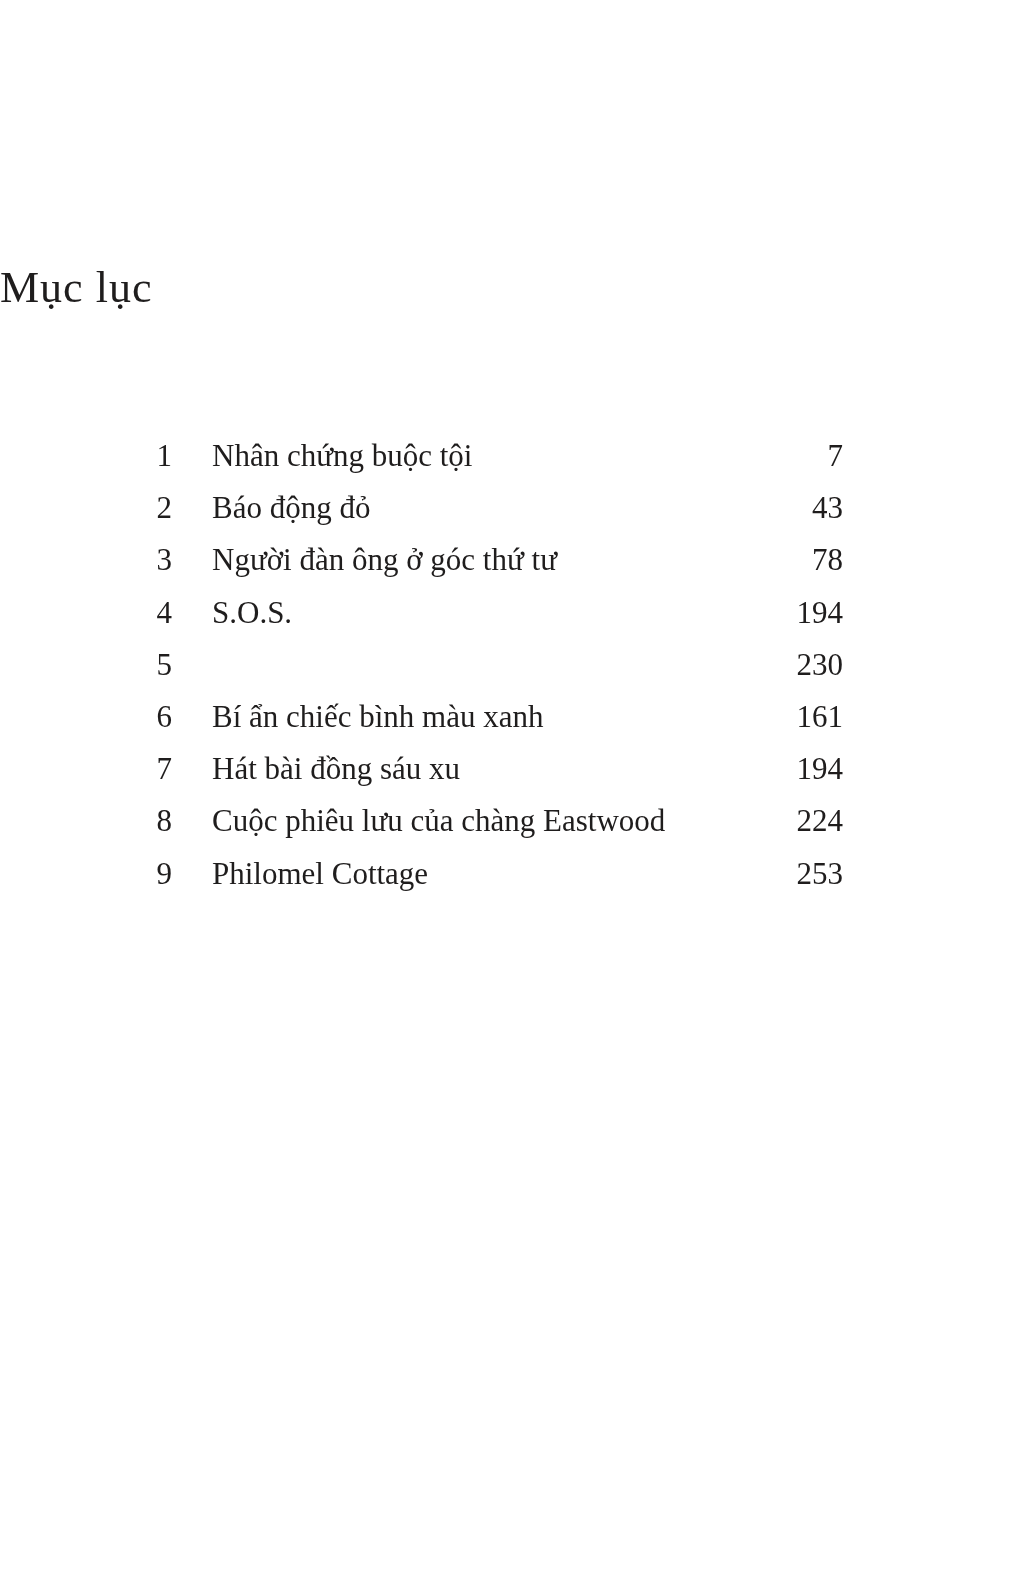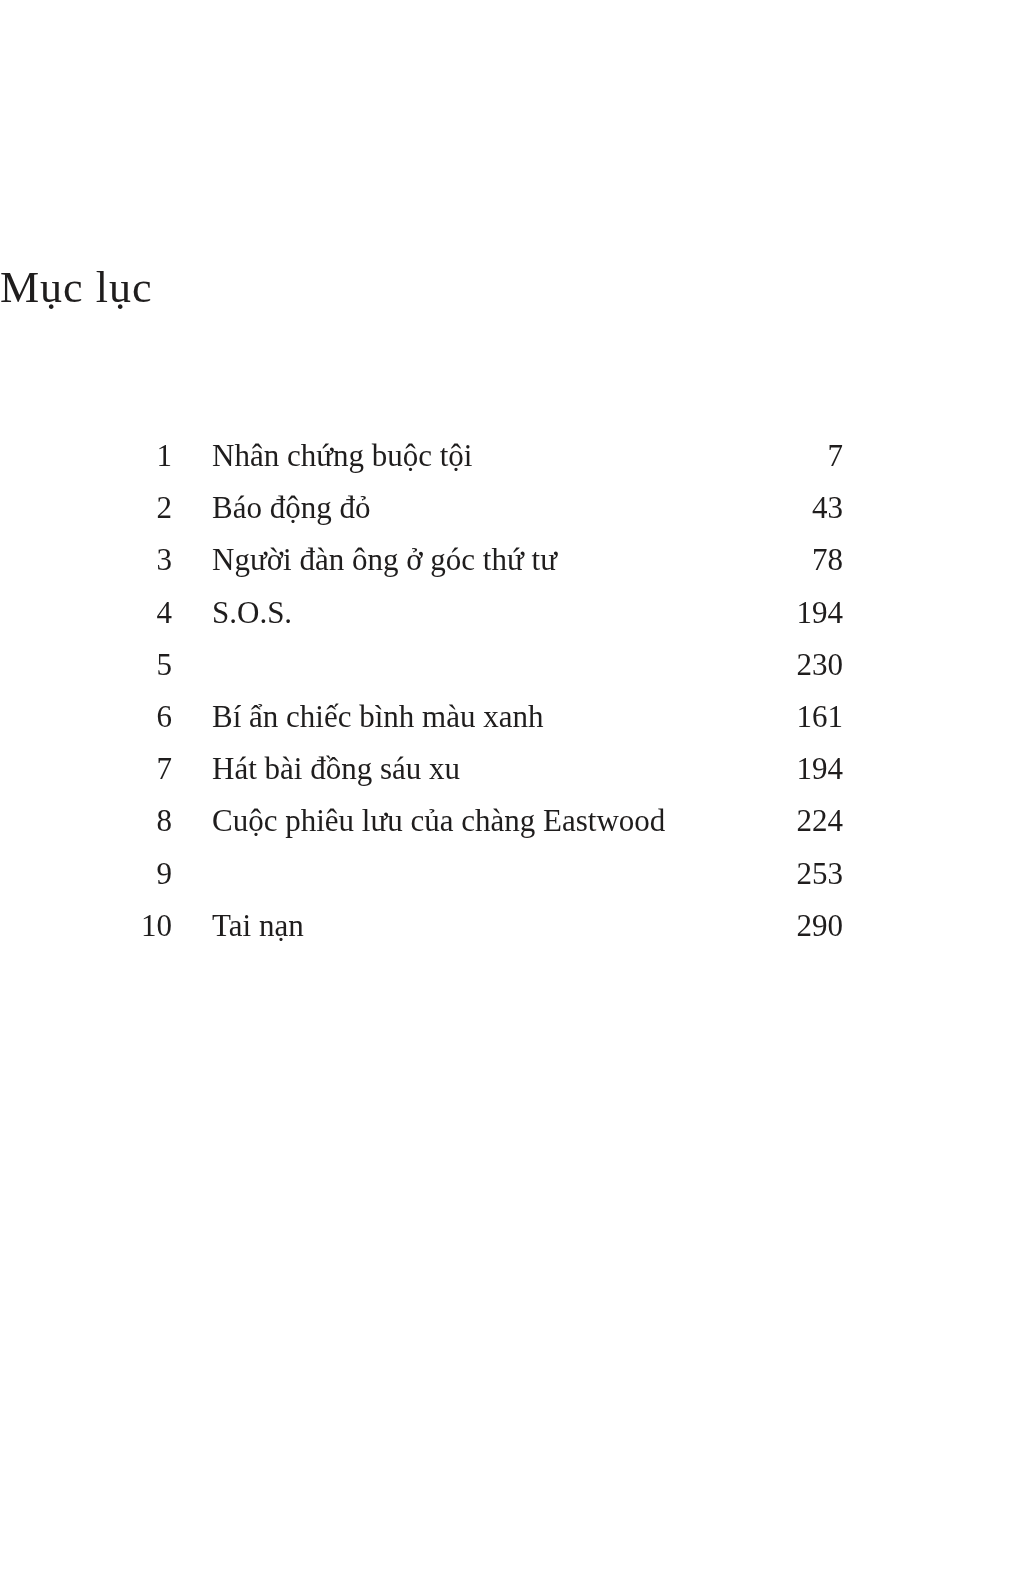--- a/index.html
+++ b/index.html
@@ -96,20 +96,16 @@
     <span class="toc-title">Hát bài đồng sáu xu</span>
     <span class="toc-page">194</span>
   </div>
   <div class="toc-row">
     <span class="toc-num">8</span>
     <span class="toc-title">Cuộc phiêu lưu của chàng Eastwood</span>
     <span class="toc-page">224</span>
   </div>
   <div class="toc-row">
     <span class="toc-num">9</span>
+    <span class="toc-title">Philomel Cottage</span>
     <span class="toc-page">253</span>
-  </div>
-  <div class="toc-row">
-    <span class="toc-num">10</span>
-    <span class="toc-title">Tai nạn</span>
-    <span class="toc-page">290</span>
   </div>
 </div>
 
 </body></html>

